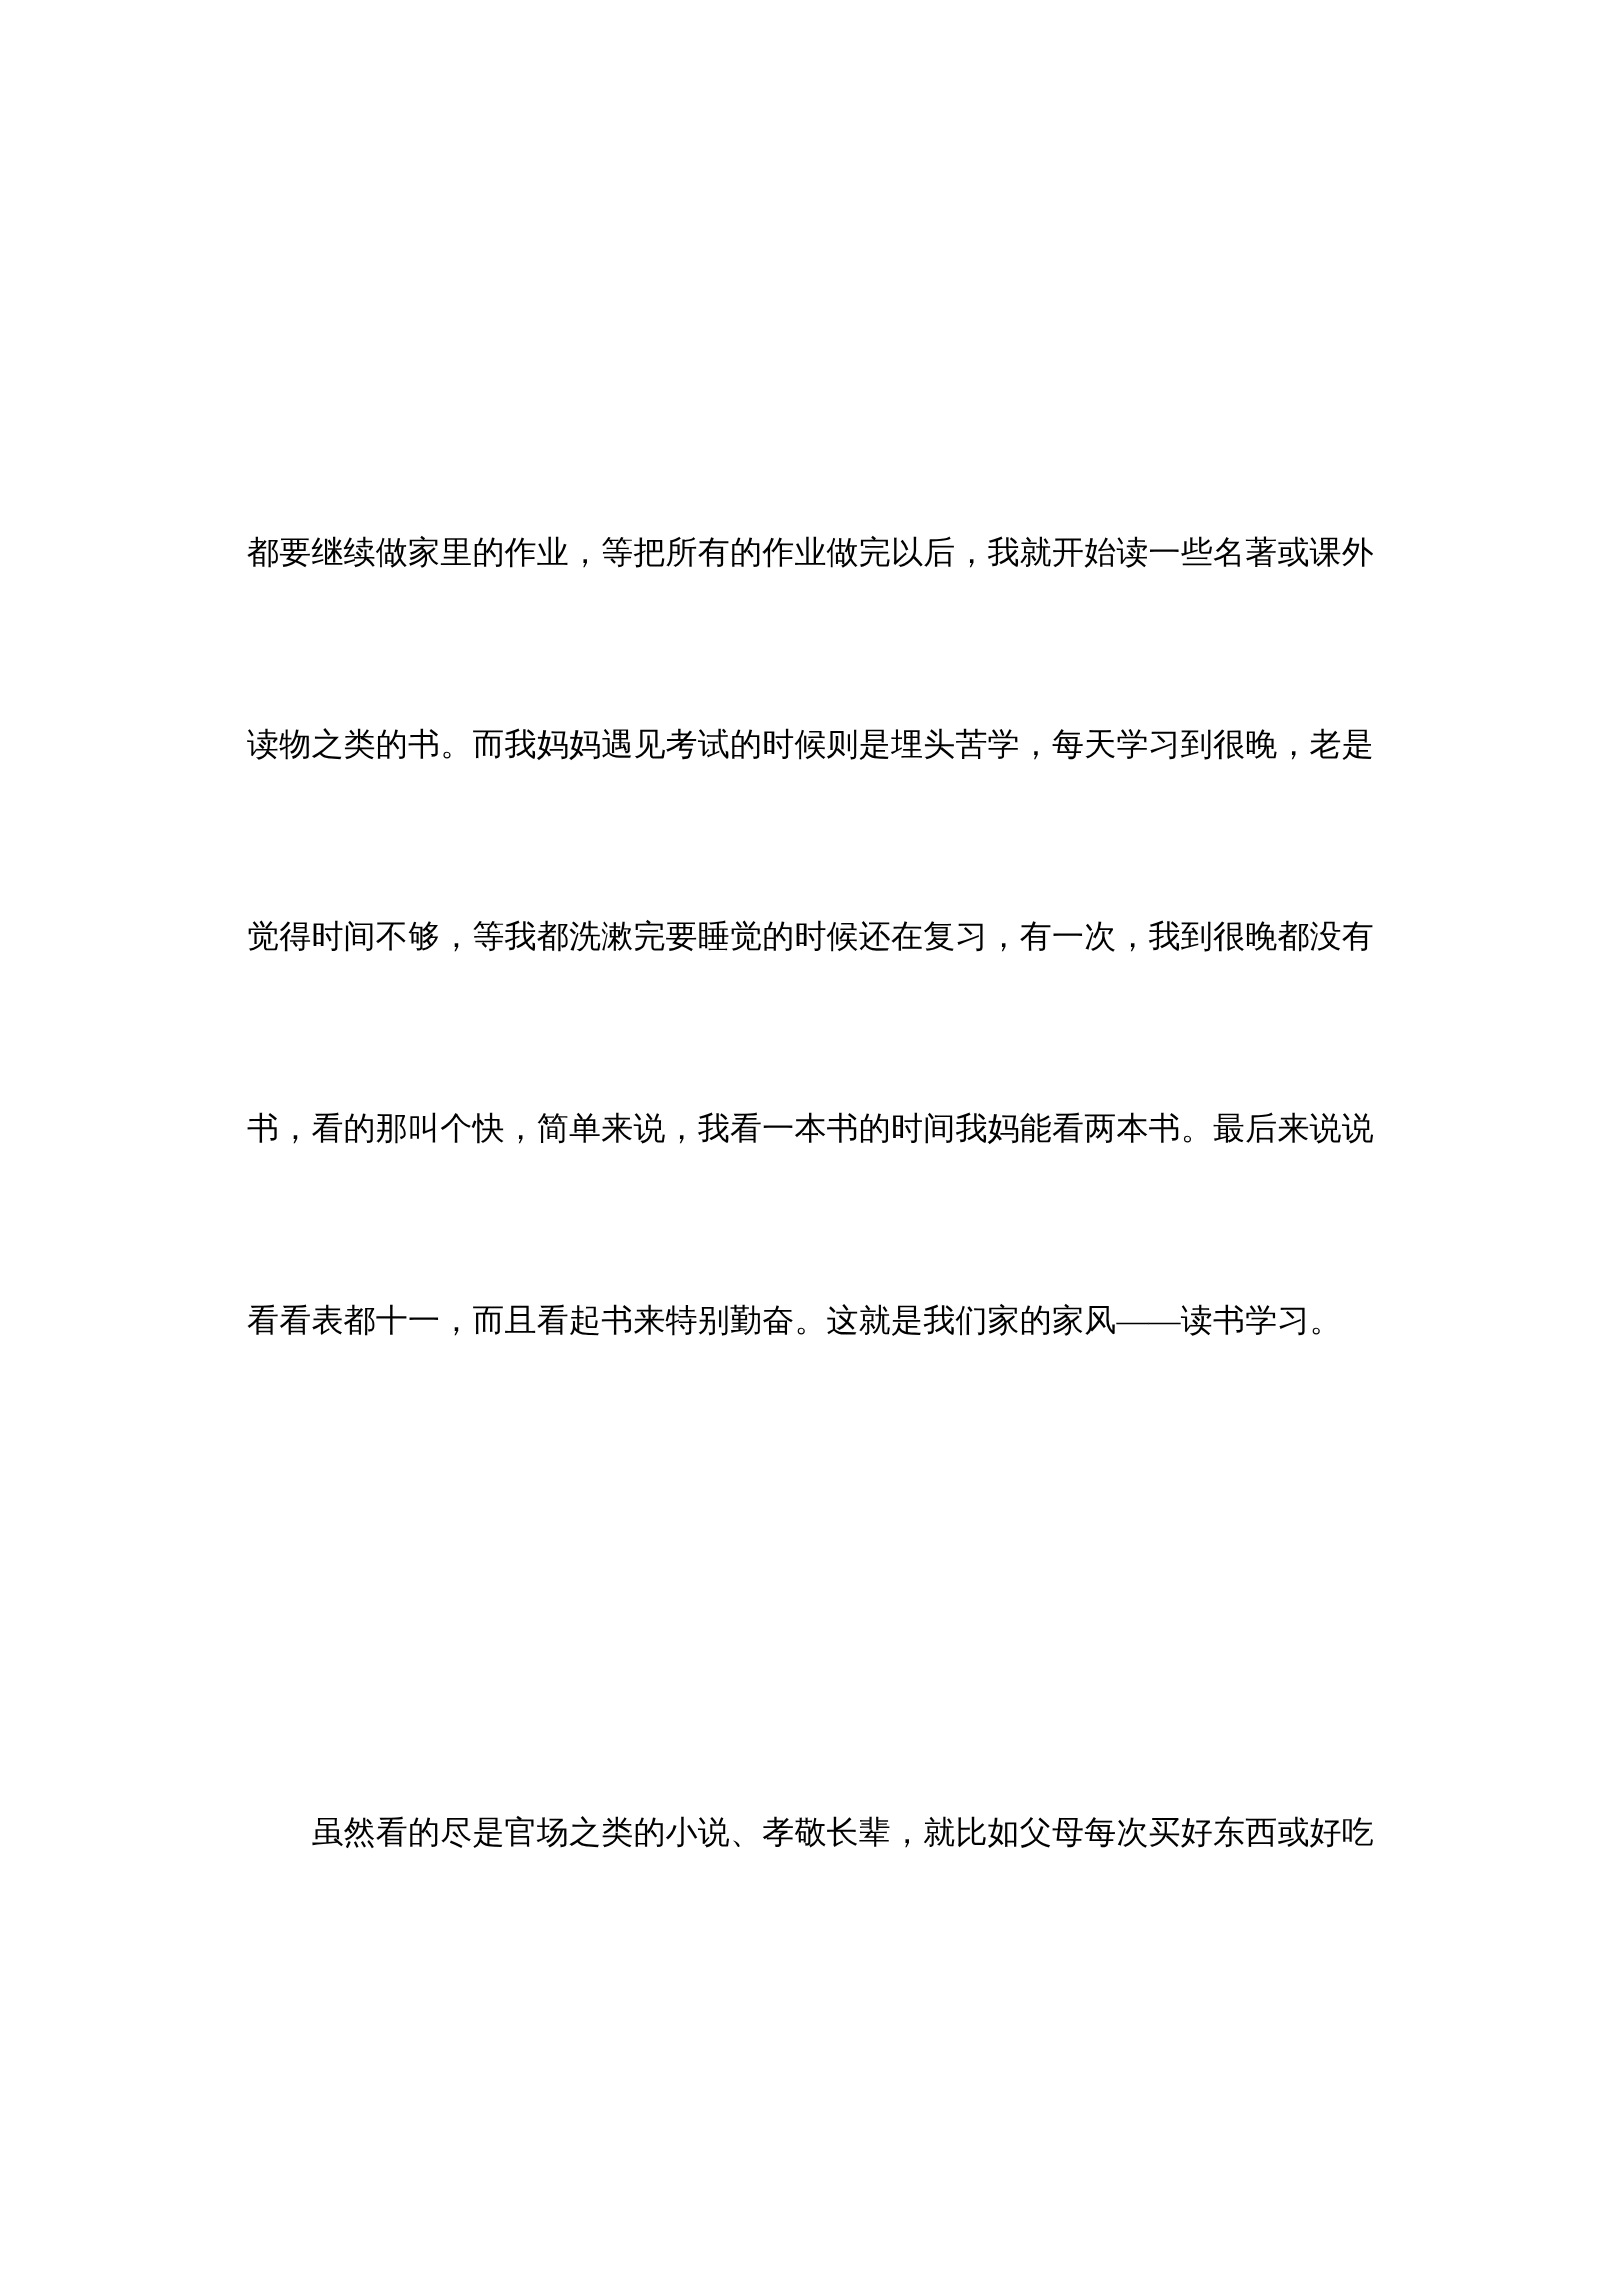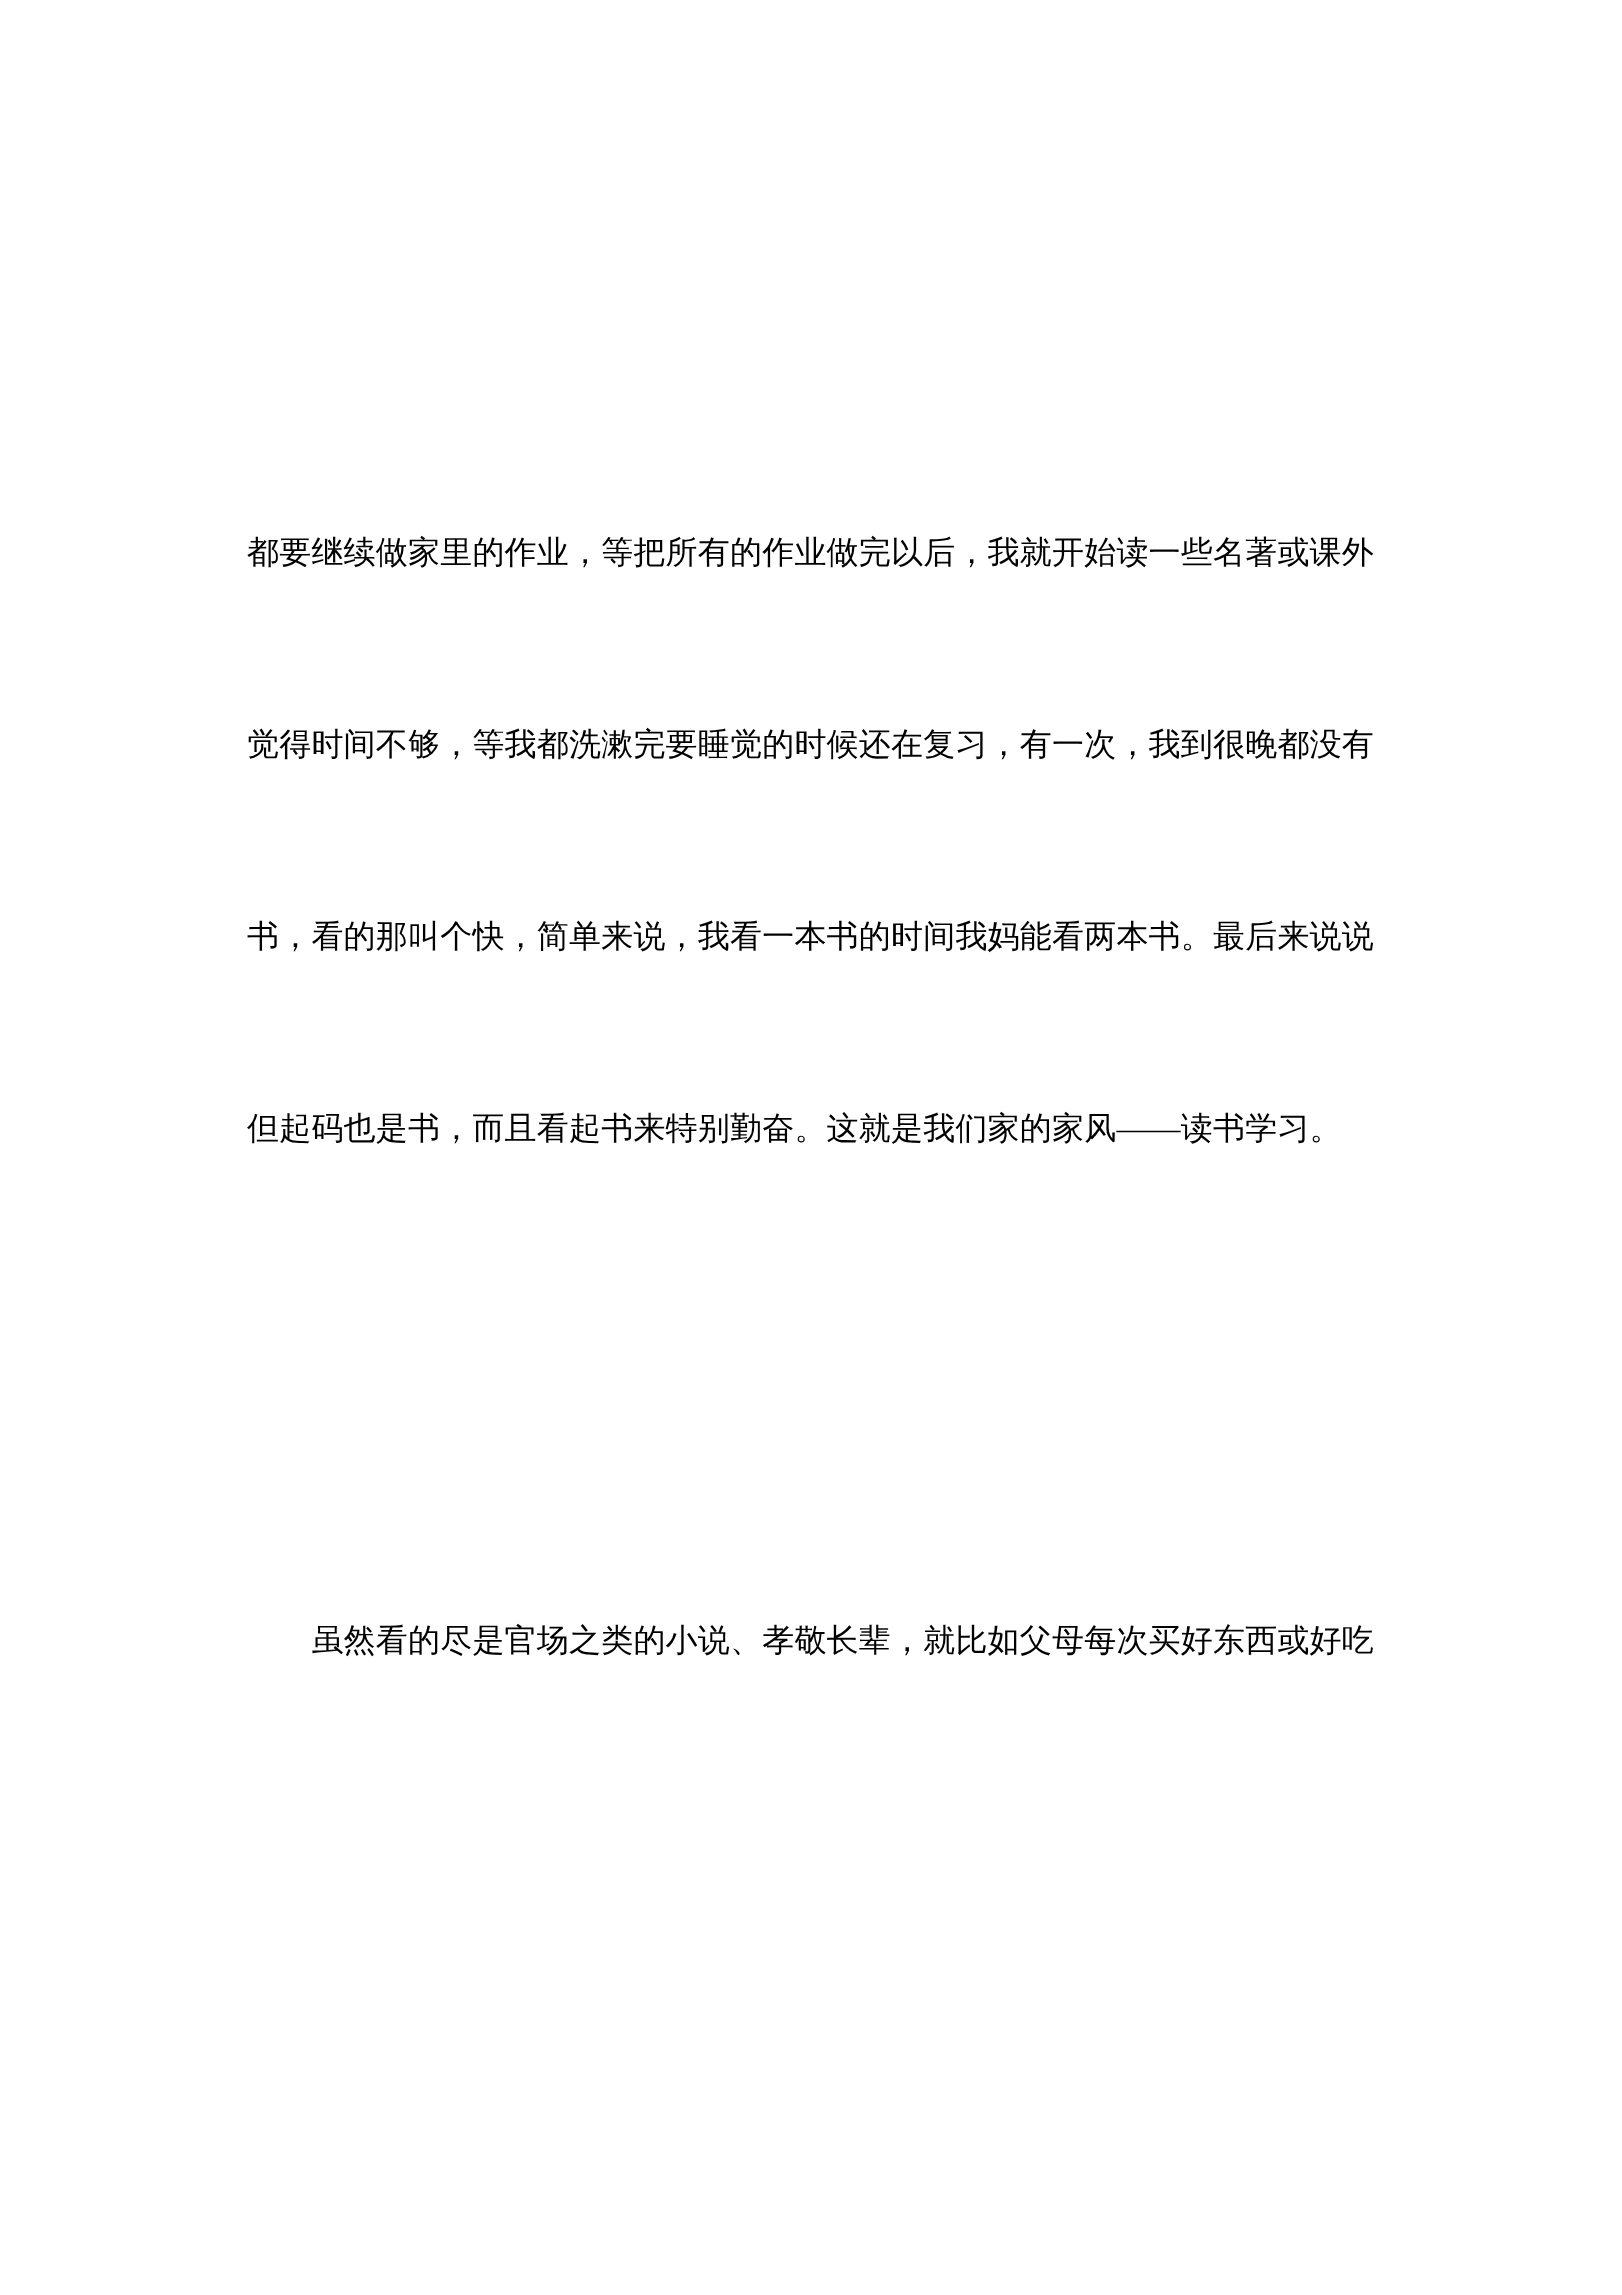--- a/index.html
+++ b/index.html
@@ -36,23 +36,24 @@
   }
 </style>
 </head>
 <body>
 
 <div class="page">
   <div class="textblock">
 
     <div class="paragraph">
       <div class="line">都要继续做家里的作业，等把所有的作业做完以后，我就开始读一些名著或课外</div>
+      <div class="line">读物之类的书。而我妈妈遇见考试的时候则是埋头苦学，每天学习到很晚，老是</div>
       <div class="line">觉得时间不够，等我都洗漱完要睡觉的时候还在复习，有一次，我到很晚都没有</div>
       <div class="line">书，看的那叫个快，简单来说，我看一本书的时间我妈能看两本书。最后来说说</div>
-      <div class="line">但起码也是书，而且看起书来特别勤奋。这就是我们家的家风——读书学习。</div>
+      <div class="line">看看表都十一，而且看起书来特别勤奋。这就是我们家的家风——读书学习。</div>
     </div>
 
     <div class="paragraph">
       <div class="line">　　虽然看的尽是官场之类的小说、孝敬长辈，就比如父母每次买好东西或好吃</div>
       
       
       
       
       
     </div>

